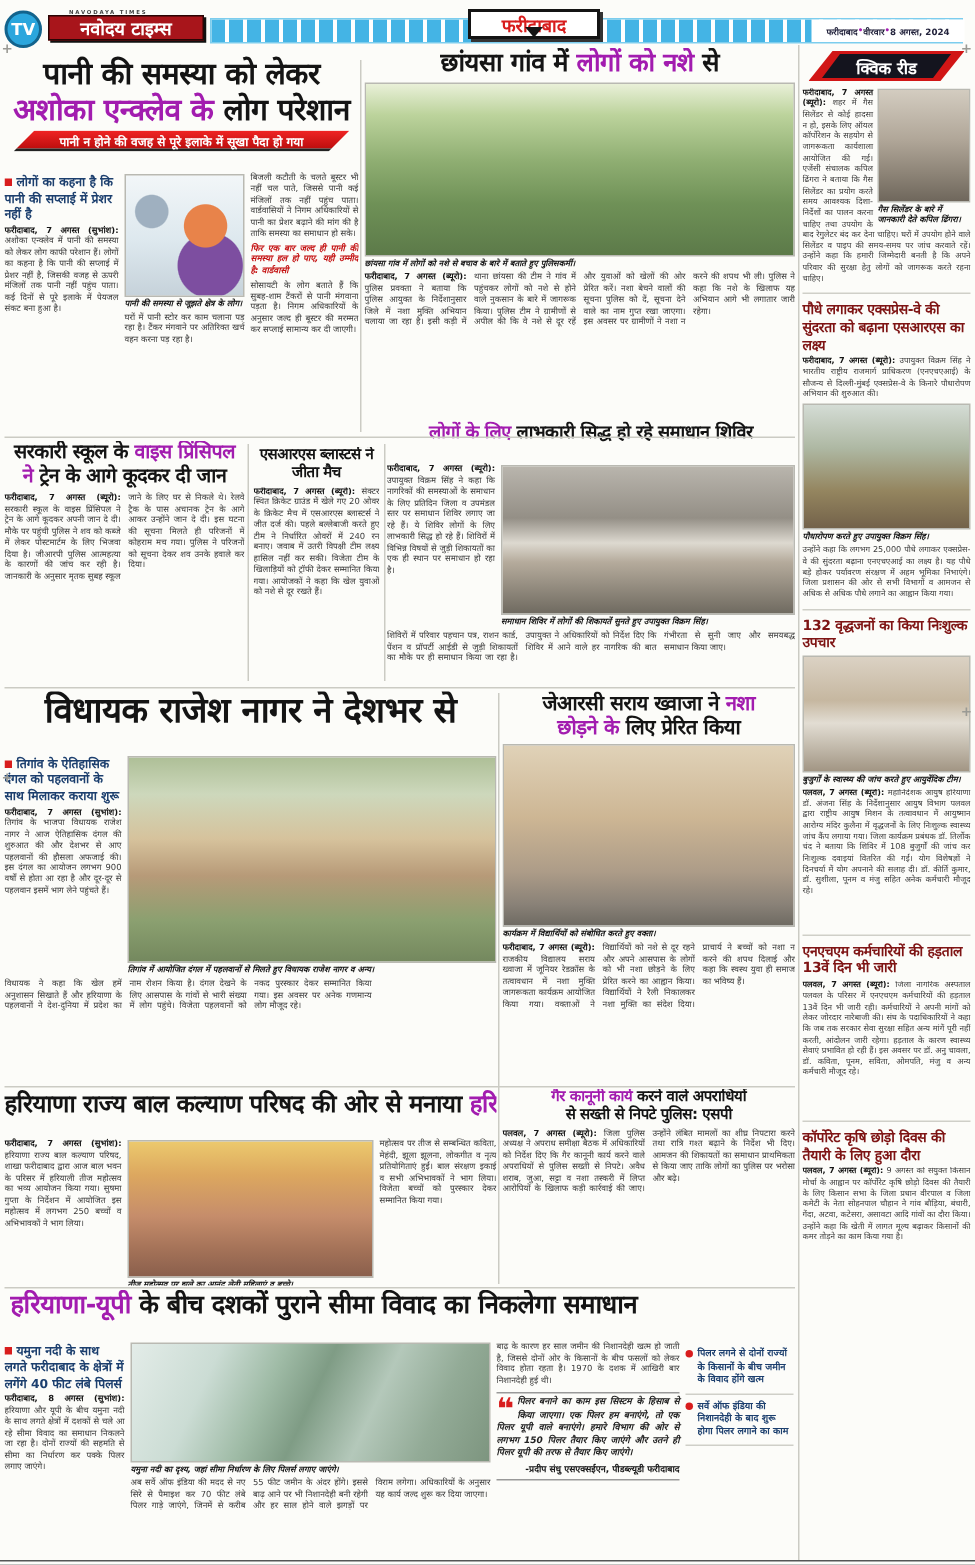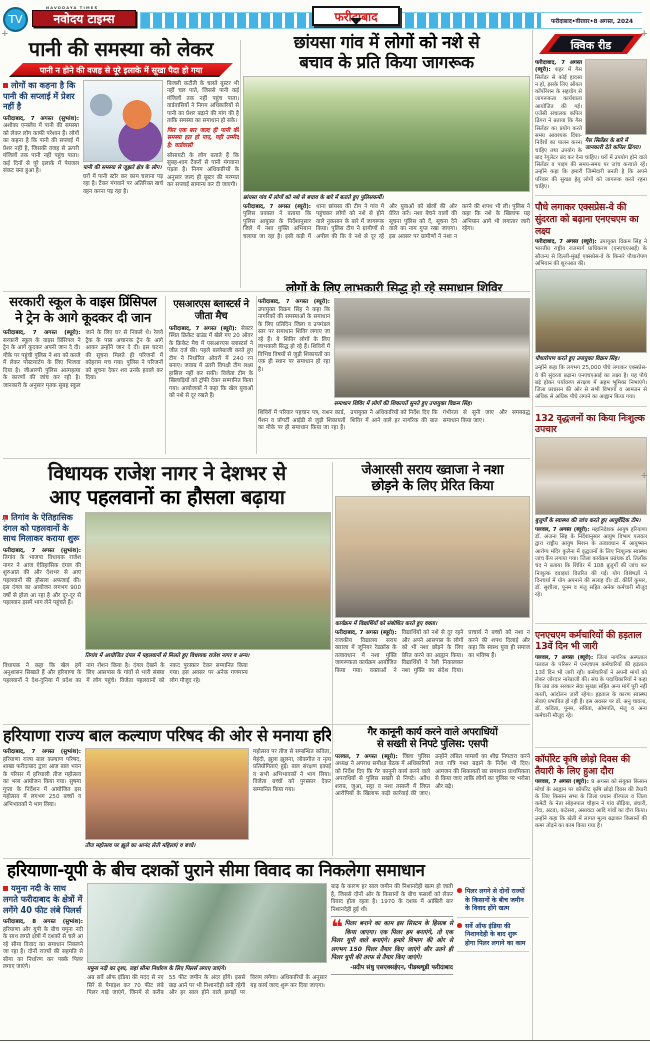--- a/index.html
+++ b/index.html
@@ -1,42 +1,42 @@
 <!DOCTYPE html>
 <html><head>
 <meta charset="utf-8">
 <style>
   *{margin:0;padding:0;box-sizing:border-box;}
   html,body{background:#9a9a96;}
   body{font-family:"DejaVu Sans","Liberation Sans",sans-serif;}
   #page{position:relative;width:650px;height:1043px;background:#fcfcf9;margin:0 auto;overflow:hidden;}
   .abs{position:absolute;}
-  .rd{color:#000000;}
+  .rd{color:#a21caf;}
   .hl{font-weight:700;color:#141414;text-align:center;line-height:1.2;letter-spacing:-.3px;}
   .body-txt{font-size:5.6px;line-height:1.34;text-align:justify;color:#3a3a3a;}
   .body-txt b{color:#141414;}
   .caption{font-size:5.5px;font-weight:700;font-style:italic;color:#151515;line-height:1.25;margin-top:2px;}
   .photo{position:relative;width:100%;border:1px solid #b9b9b2;}
   .cols2{column-count:2;column-gap:5px;}
   .cols3{column-count:3;column-gap:5px;}
   .cols4{column-count:4;column-gap:5px;}
   .vline{position:absolute;width:1px;background:#cbcbc4;}
   .hline{position:absolute;height:1px;background:#cbcbc4;}
   article{overflow:hidden;}
   
-  .tv-circle{position:absolute;left:3px;top:2px;width:25px;height:25px;border-radius:50%;background:#2ba6dd;border:2px solid #13638c;color:#fff;font-weight:400;font-size:11px;display:flex;align-items:center;justify-content:center;}
+  .tv-circle{position:absolute;left:3px;top:2px;width:25px;height:25px;border-radius:50%;background:#2ba6dd;border:2px solid #13638c;color:#fff;font-weight:700;font-size:11px;display:flex;align-items:center;justify-content:center;}
   .brand-top{font-size:3.6px;letter-spacing:1.2px;color:#444;font-weight:700;margin-left:14px;}
   .brand-box{width:104px;height:17px;background:#a8151b;border:1px solid #2a0505;box-shadow:1.5px 1.5px 0 #111;color:#fff;font-weight:700;font-size:12px;display:flex;align-items:center;justify-content:center;}
   .stripes{position:absolute;left:140px;top:7px;width:502px;height:17px;background:repeating-linear-gradient(90deg,#44b4e5 0 9px,#fff 9px 12px);border:1px solid #7ccdee;}
   .city-badge{position:absolute;left:312px;top:1px;width:88px;height:20px;background:#fff;border:2px solid #141414;color:#d81d1d;font-weight:700;font-size:12px;display:flex;align-items:center;justify-content:center;box-shadow:2px 2px 0 #333;}
   .city-ptr{position:absolute;left:50%;bottom:-7px;transform:translateX(-50%);width:0;height:0;border:6px solid transparent;border-top:7px solid #141414;}
   .date-box{position:absolute;right:7px;top:8px;width:102px;height:15px;background:#fff;font-size:5.8px;font-weight:700;color:#23233c;display:flex;align-items:center;justify-content:center;}
   
   .banner{position:relative;height:14px;margin:2px 6px 0 6px;background:linear-gradient(180deg,#f02424,#bd0e0e);clip-path:polygon(14px 0,100% 0,calc(100% - 14px) 100%,0 100%);color:#fff;font-weight:700;font-size:8px;display:flex;align-items:center;justify-content:center;border-bottom:2px solid #222;}
-  .flexrow{display:flex;gap:4px;margin-top:3px;}
+  .flexrow{display:flex;gap:4px;margin-top:15px;}
   .side-head{font-size:8.2px;font-weight:700;color:#1c3f6e;line-height:1.3;margin-bottom:3px;}
   .sq{display:inline-block;width:5px;height:5px;background:#d81d1d;margin-right:3px;}
   .red-note{font-size:5.8px;font-weight:700;font-style:italic;color:#c41212;line-height:1.3;margin:2px 0;text-align:justify;}
   
   .quote{border-top:1px solid #999;margin-top:3px;padding-top:2px;}
   .qmark{color:#d81d1d;font-size:20px;line-height:.8;font-weight:700;float:left;margin-right:2px;}
   .qtext{font-size:6px;font-weight:700;font-style:italic;color:#222;line-height:1.4;text-align:justify;}
   .qattr{font-size:6px;font-weight:700;color:#141414;text-align:right;margin-top:2px;border-bottom:1px solid #999;padding-bottom:3px;}
   .bl-item{display:flex;gap:3px;font-size:6.3px;font-weight:700;color:#1c3f6e;line-height:1.35;padding:4px 0;border-bottom:1px solid #cfcfc8;}
   .bl-dot{flex:0 0 auto;width:5px;height:5px;border-radius:50%;background:#d81d1d;margin-top:1px;}
@@ -83,20 +83,21 @@
         <span>फरीदाबाद</span>
         <span class="rd">• </span>
         <span>वीरवार</span>
         <span class="rd">• </span>
         <span>8 अगस्त, 2024</span>
       </div>
   </header>
 
   <article class="abs" style="left:3px;top:37px;width:236px;height:253px;">
     <div class="hl" style="font-size:20px;"><span>पानी की समस्या को लेकर</span></div>
+    <div class="hl" style="font-size:20px;"><span class="rd">अशोका एन्क्लेव के</span><span> लोग परेशान</span></div>
     <div class="banner">
         <span>पानी न होने की वजह से पूरे इलाके में सूखा पैदा हो गया</span>
       </div>
     <div class="flexrow">
       <div style="width:76px;">
         <div class="side-head"><span class="sq"></span><span>लोगों का कहना है कि पानी की सप्लाई में प्रेशर नहीं है</span></div>
         <div class="body-txt"><b>फरीदाबाद, 7 अगस्त (सुभांश): </b><span>अशोका एन्क्लेव में पानी की समस्या को लेकर लोग काफी परेशान हैं। लोगों का कहना है कि पानी की सप्लाई में प्रेशर नहीं है, जिसकी वजह से ऊपरी मंजिलों तक पानी नहीं पहुंच पाता। कई दिनों से पूरे इलाके में पेयजल संकट बना हुआ है।</span></div>
       </div>
       <div style="width:80px;">
         <div class="photo ph-cartoon" style="height:82px;"></div>
@@ -106,21 +107,20 @@
       <div style="width:72px;">
         <div class="body-txt">बिजली कटौती के चलते बूस्टर भी नहीं चल पाते, जिससे पानी कई मंजिलों तक नहीं पहुंच पाता। वार्डवासियों ने निगम अधिकारियों से पानी का प्रेशर बढ़ाने की मांग की है ताकि समस्या का समाधान हो सके।</div>
         <div class="red-note">फिर एक बार जल्द ही पानी की समस्या हल हो पाए, यही उम्मीद है: वार्डवासी</div>
         <div class="body-txt">सोसायटी के लोग बताते हैं कि सुबह-शाम टैंकरों से पानी मंगवाना पड़ता है। निगम अधिकारियों के अनुसार जल्द ही बूस्टर की मरम्मत कर सप्लाई सामान्य कर दी जाएगी।</div>
       </div>
     </div>
   </article>
 
   <article class="abs" style="left:243px;top:32px;width:287px;height:248px;">
     <div class="hl" style="font-size:17px;"><span>छांयसा गांव में </span><span class="rd">लोगों को नशे</span><span> से</span></div>
-    <div class="hl" style="font-size:17px;"><span>बचाव के प्रति किया जागरूक</span></div>
     <div class="photo ph-chhayasa" style="height:116px;margin-top:3px;"></div>
     <div class="caption">छांयसा गांव में लोगों को नशे से बचाव के बारे में बताते हुए पुलिसकर्मी।</div>
     <div class="cols4 body-txt" style="height:48px;margin-top:2px;"><b>फरीदाबाद, 7 अगस्त (ब्यूरो): </b><span>पुलिस प्रवक्ता ने बताया कि पुलिस आयुक्त के निर्देशानुसार जिले में नशा मुक्ति अभियान चलाया जा रहा है। इसी कड़ी में थाना छांयसा की टीम ने गांव में पहुंचकर लोगों को नशे से होने वाले नुकसान के बारे में जागरूक किया। पुलिस टीम ने ग्रामीणों से अपील की कि वे नशे से दूर रहें और युवाओं को खेलों की ओर प्रेरित करें। नशा बेचने वालों की सूचना पुलिस को दें, सूचना देने वाले का नाम गुप्त रखा जाएगा। इस अवसर पर ग्रामीणों ने नशा न करने की शपथ भी ली। पुलिस ने कहा कि नशे के खिलाफ यह अभियान आगे भी लगातार जारी रहेगा।</span></div>
   </article>
 
   <article class="abs" style="left:3px;top:294px;width:160px;height:162px;">
     <div class="hl" style="font-size:13px;"><span>सरकारी स्कूल के </span><span class="rd">वाइस प्रिंसिपल</span></div>
     <div class="hl" style="font-size:13px;"><span class="rd">ने</span><span> ट्रेन के आगे कूदकर दी जान</span></div>
     <div class="cols2 body-txt" style="height:122px;margin-top:4px;"><b>फरीदाबाद, 7 अगस्त (ब्यूरो): </b><span>सरकारी स्कूल के वाइस प्रिंसिपल ने ट्रेन के आगे कूदकर अपनी जान दे दी। मौके पर पहुंची पुलिस ने शव को कब्जे में लेकर पोस्टमार्टम के लिए भिजवा दिया है। जीआरपी पुलिस आत्महत्या के कारणों की जांच कर रही है। जानकारी के अनुसार मृतक सुबह स्कूल जाने के लिए घर से निकले थे। रेलवे ट्रैक के पास अचानक ट्रेन के आगे आकर उन्होंने जान दे दी। इस घटना की सूचना मिलते ही परिजनों में कोहराम मच गया। पुलिस ने परिजनों को सूचना देकर शव उनके हवाले कर दिया।</span></div>
   </article>
@@ -138,22 +138,21 @@
       </div>
       <div style="width:196px;">
         <div class="photo ph-meeting" style="height:100px;"></div>
         <div class="caption">समाधान शिविर में लोगों की शिकायतें सुनते हुए उपायुक्त विक्रम सिंह।</div>
       </div>
     </div>
     <div class="cols3 body-txt" style="height:36px;margin-top:2px;">शिविरों में परिवार पहचान पत्र, राशन कार्ड, पेंशन व प्रॉपर्टी आईडी से जुड़ी शिकायतों का मौके पर ही समाधान किया जा रहा है। उपायुक्त ने अधिकारियों को निर्देश दिए कि शिविर में आने वाले हर नागरिक की बात गंभीरता से सुनी जाए और समयबद्ध समाधान किया जाए।</div>
   </article>
 
   <article class="abs" style="left:3px;top:461px;width:328px;height:262px;">
-    <div class="hl" style="font-size:20px;"><span>विधायक राजेश नागर ने देशभर से</span></div>
-    <div class="hl" style="font-size:20px;"><span>आए </span><span class="rd">पहलवानों का हौसला</span><span> बढ़ाया</span></div>
+    <div class="hl" style="font-size:23px;"><span>विधायक राजेश नागर ने देशभर से</span></div>
     <div class="flexrow">
       <div style="width:78px;">
         <div class="side-head"><span class="sq"></span><span>तिगांव के ऐतिहासिक दंगल को पहलवानों के साथ मिलाकर कराया शुरू</span></div>
         <div class="body-txt"><b>फरीदाबाद, 7 अगस्त (सुभांश): </b><span>तिगांव के भाजपा विधायक राजेश नागर ने आज ऐतिहासिक दंगल की शुरुआत की और देशभर से आए पहलवानों की हौसला अफजाई की। इस दंगल का आयोजन लगभग 900 वर्षों से होता आ रहा है और दूर-दूर से पहलवान इसमें भाग लेने पहुंचते हैं।</span></div>
       </div>
       <div style="width:246px;">
         <div class="photo ph-wrestlers" style="height:138px;"></div>
         <div class="caption">तिगांव में आयोजित दंगल में पहलवानों से मिलते हुए विधायक राजेश नागर व अन्य।</div>
       </div>
     </div>
@@ -235,21 +234,21 @@
         <div class="qr-img-wrap">
           <div class="photo ph-cylinder" style="height:76px;"></div>
           <div class="caption">गैस सिलेंडर के बारे में जानकारी देते कपिल ढिंगरा।</div>
         </div>
         <div class="qr-body"><b>फरीदाबाद, 7 अगस्त (ब्यूरो): </b><span>शहर में गैस सिलेंडर से कोई हादसा न हो, इसके लिए ऑयल कॉर्पोरेशन के सहयोग से जागरूकता कार्यशाला आयोजित की गई। एजेंसी संचालक कपिल ढिंगरा ने बताया कि गैस सिलेंडर का प्रयोग करते समय आवश्यक दिशा-निर्देशों का पालन करना चाहिए तथा उपयोग के बाद रेगुलेटर बंद कर देना चाहिए। घरों में उपयोग होने वाले सिलेंडर व पाइप की समय-समय पर जांच करवाते रहें। उन्होंने कहा कि हमारी जिम्मेदारी बनती है कि अपने परिवार की सुरक्षा हेतु लोगों को जागरूक करते रहना चाहिए।</span></div>
       </div>
     </section>
     <div class="qr-sep"></div>
 
     <section>
-      <div class="qr-head">पौधे लगाकर एक्सप्रेस-वे की सुंदरता को बढ़ाना एनएचएम का लक्ष्य</div>
+      <div class="qr-head">पौधे लगाकर एक्सप्रेस-वे की सुंदरता को बढ़ाना एसआरएस का लक्ष्य</div>
       <div class="qr-body"><b>फरीदाबाद, 7 अगस्त (ब्यूरो): </b><span>उपायुक्त विक्रम सिंह ने भारतीय राष्ट्रीय राजमार्ग प्राधिकरण (एनएचएआई) के सौजन्य से दिल्ली-मुंबई एक्सप्रेस-वे के किनारे पौधारोपण अभियान की शुरुआत की।</span></div>
       <div class="photo ph-planting" style="height:84px;margin-top:2px;"></div>
       <div class="caption">पौधारोपण करते हुए उपायुक्त विक्रम सिंह।</div>
       <div class="qr-body" style="margin-top:2px;">उन्होंने कहा कि लगभग 25,000 पौधे लगाकर एक्सप्रेस-वे की सुंदरता बढ़ाना एनएचएआई का लक्ष्य है। यह पौधे बड़े होकर पर्यावरण संरक्षण में अहम भूमिका निभाएंगे। जिला प्रशासन की ओर से सभी विभागों व आमजन से अधिक से अधिक पौधे लगाने का आह्वान किया गया।</div>
     </section>
     <div class="qr-sep"></div>
 
     <section>
       <div class="qr-head">132 वृद्धजनों का किया निःशुल्क उपचार</div>
       <div class="photo ph-camp" style="height:78px;"></div>

